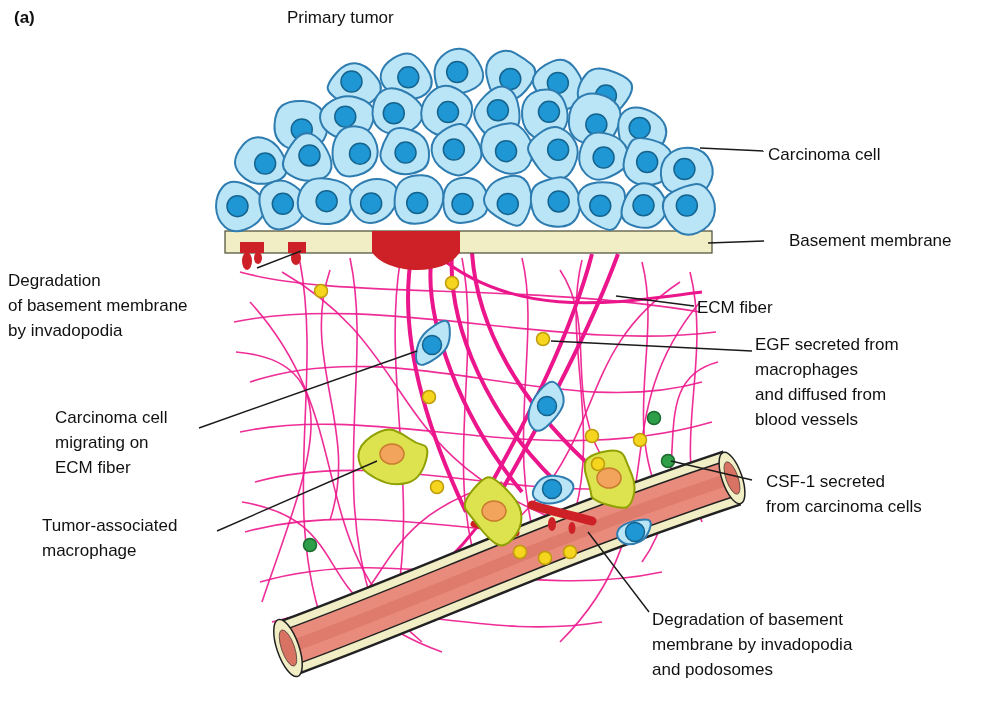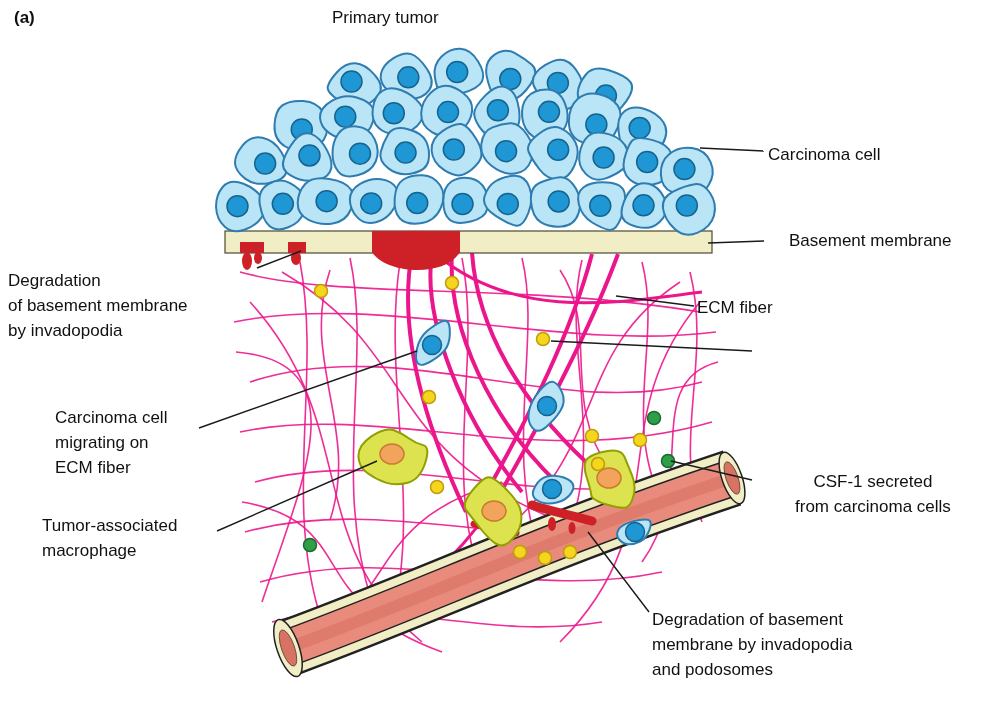--- a/index.html
+++ b/index.html
@@ -212,30 +212,34 @@
         <line x1="671" y1="461" x2="752" y2="480" stroke="#1a1a1a" stroke-width="1.4"></line>
         <line x1="257" y1="268" x2="301" y2="251" stroke="#1a1a1a" stroke-width="1.4"></line>
         <line x1="199" y1="428" x2="417" y2="351" stroke="#1a1a1a" stroke-width="1.4"></line>
         <line x1="217" y1="531" x2="377" y2="461" stroke="#1a1a1a" stroke-width="1.4"></line>
         <line x1="588" y1="532" x2="649" y2="612" stroke="#1a1a1a" stroke-width="1.4"></line>
       </g>
     </svg>
 
   <div class="lbl panel" style="left:14px;top:6px;">(a)</div>
 
-  <div class="lbl" style="left:287px;top:6px;margin-left:45px;">Primary tumor</div>
+  <div class="lbl" style="left:287px;top:6px;">Primary tumor</div>
 
   <div class="lbl" style="left:768px;top:143px;">Carcinoma cell</div>
 
   <div class="lbl" style="left:770px;top:229px;margin-left:19px;">Basement membrane</div>
 
   <div class="lbl" style="left:697px;top:296px;">ECM fiber</div>
 
-
-  <div class="lbl" style="left:795px;top:470px;text-align:center;">CSF-1 secreted
+  <div class="lbl" style="left:755px;top:333px;">EGF secreted from
+macrophages
+and diffused from
+blood vessels</div>
+
+  <div class="lbl" style="left:766px;top:470px;">CSF-1 secreted
 from carcinoma cells</div>
 
   <div class="lbl" style="left:8px;top:244px;margin-top:25px;">Degradation
 of basement membrane
 by invadopodia</div>
 
   <div class="lbl" style="left:55px;top:406px;">Carcinoma cell
 migrating on
 ECM fiber</div>
 

